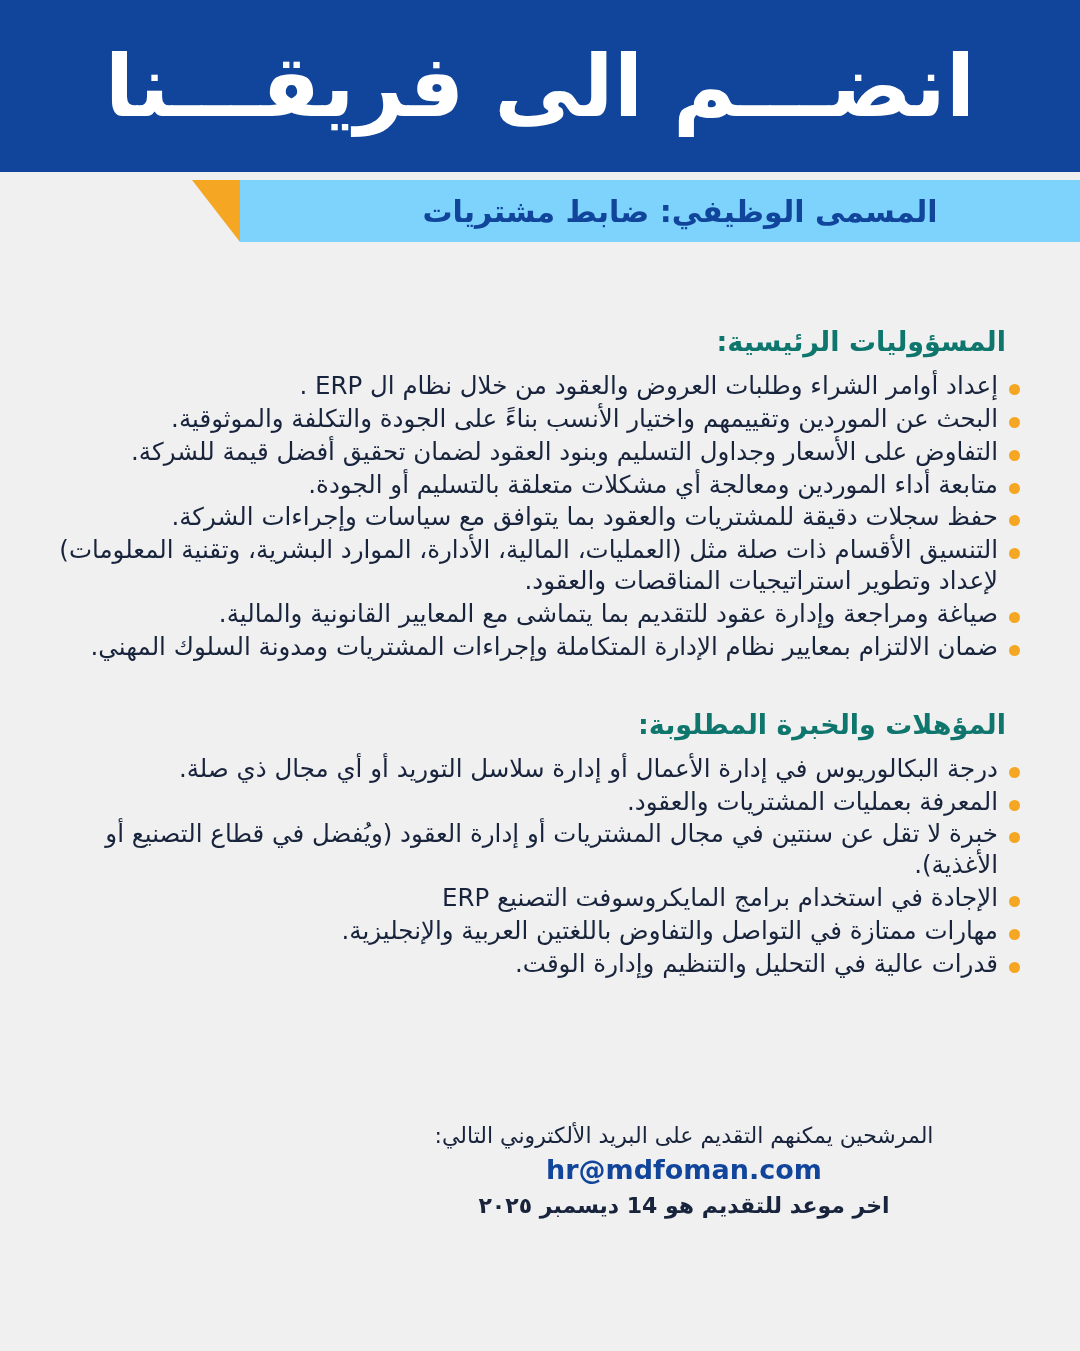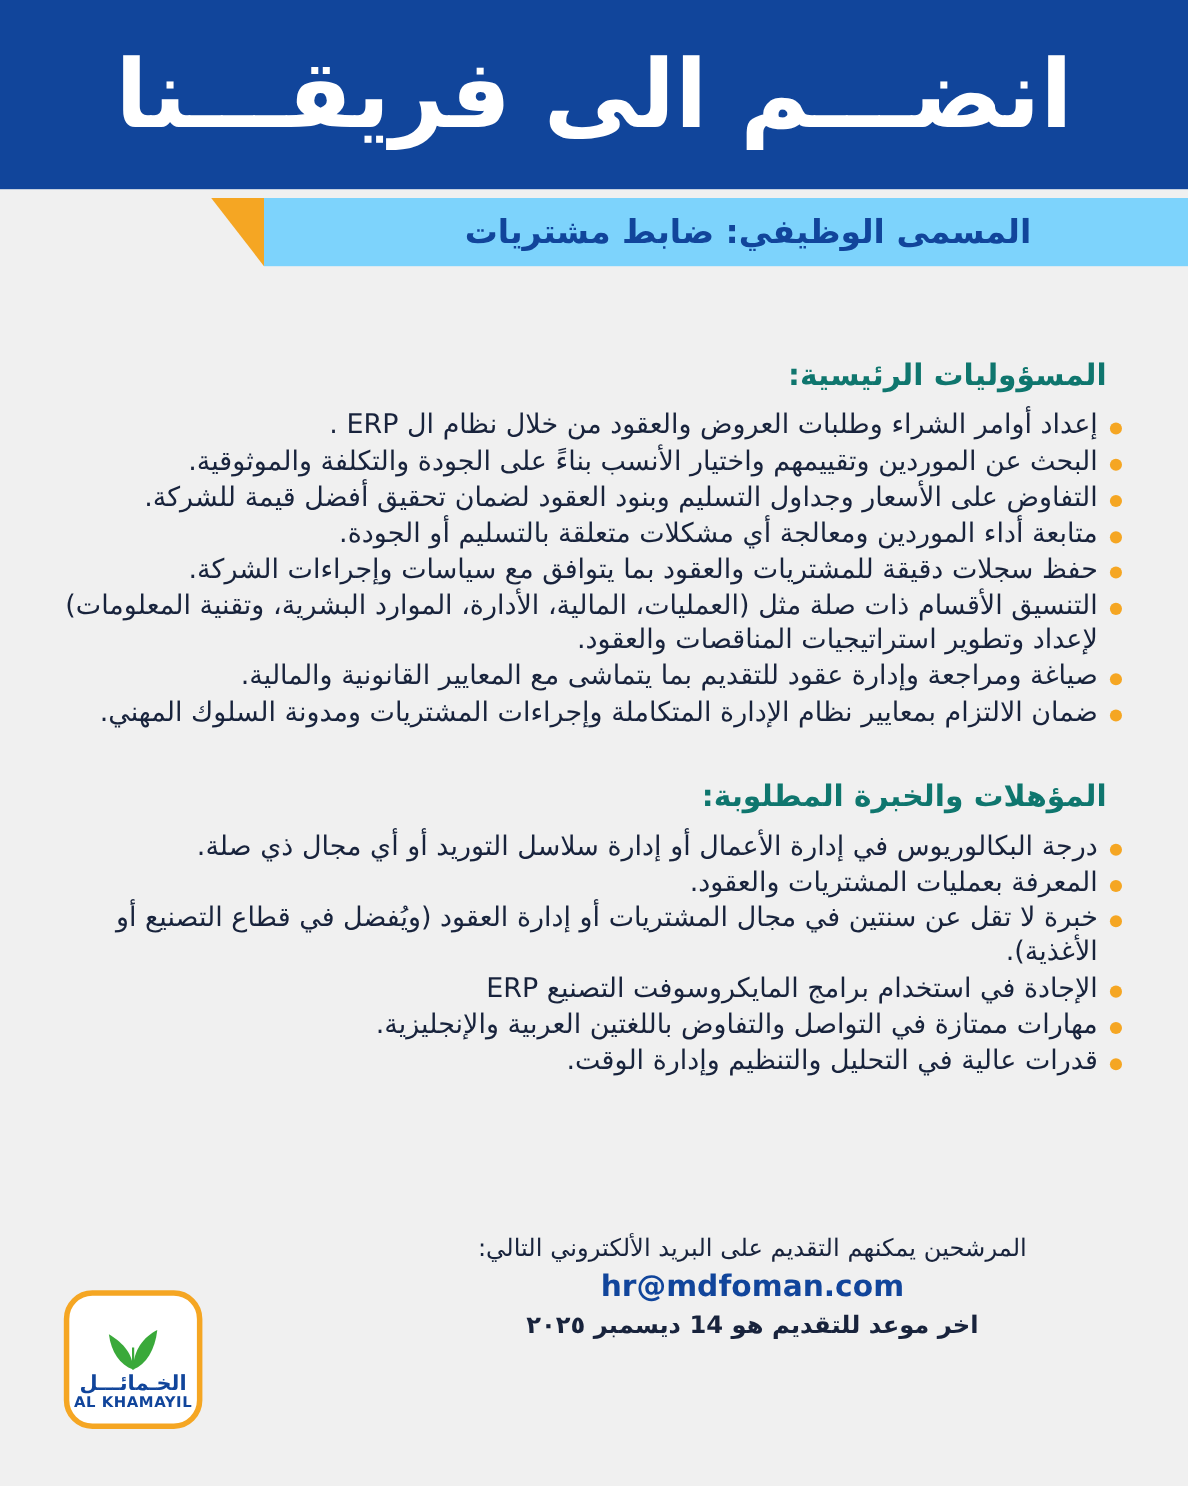--- a/index.html
+++ b/index.html
@@ -247,22 +247,13 @@
 
 </div>
 
 <div class="footer">
   <div class="footer-text">
     <div class="footer-line1">المرشحين يمكنهم التقديم على البريد الألكتروني التالي:</div>
     <div class="footer-email">hr@mdfoman.com</div>
     <div class="footer-line3">اخر موعد للتقديم  هو 14 ديسمبر ٢٠٢٥</div>
   </div>
 
-  <div class="logo">
-    <svg class="logo-leaves" viewBox="0 0 60 52">
-      <path d="M30 50 C30 34 18 24 8 18 C10 34 18 46 30 50 Z" fill="#3aa93a"></path>
-      <path d="M30 50 C30 32 40 20 52 14 C50 32 42 45 30 50 Z" fill="#3aa93a"></path>
-      <path d="M29 50 L29 30 L31 30 L31 50 Z" fill="#3aa93a"></path>
-    </svg>
-    <div class="logo-ar">الخـمائـــل</div>
-    <div class="logo-en">AL KHAMAYIL</div>
-  </div>
 </div>
 
 </body></html>

